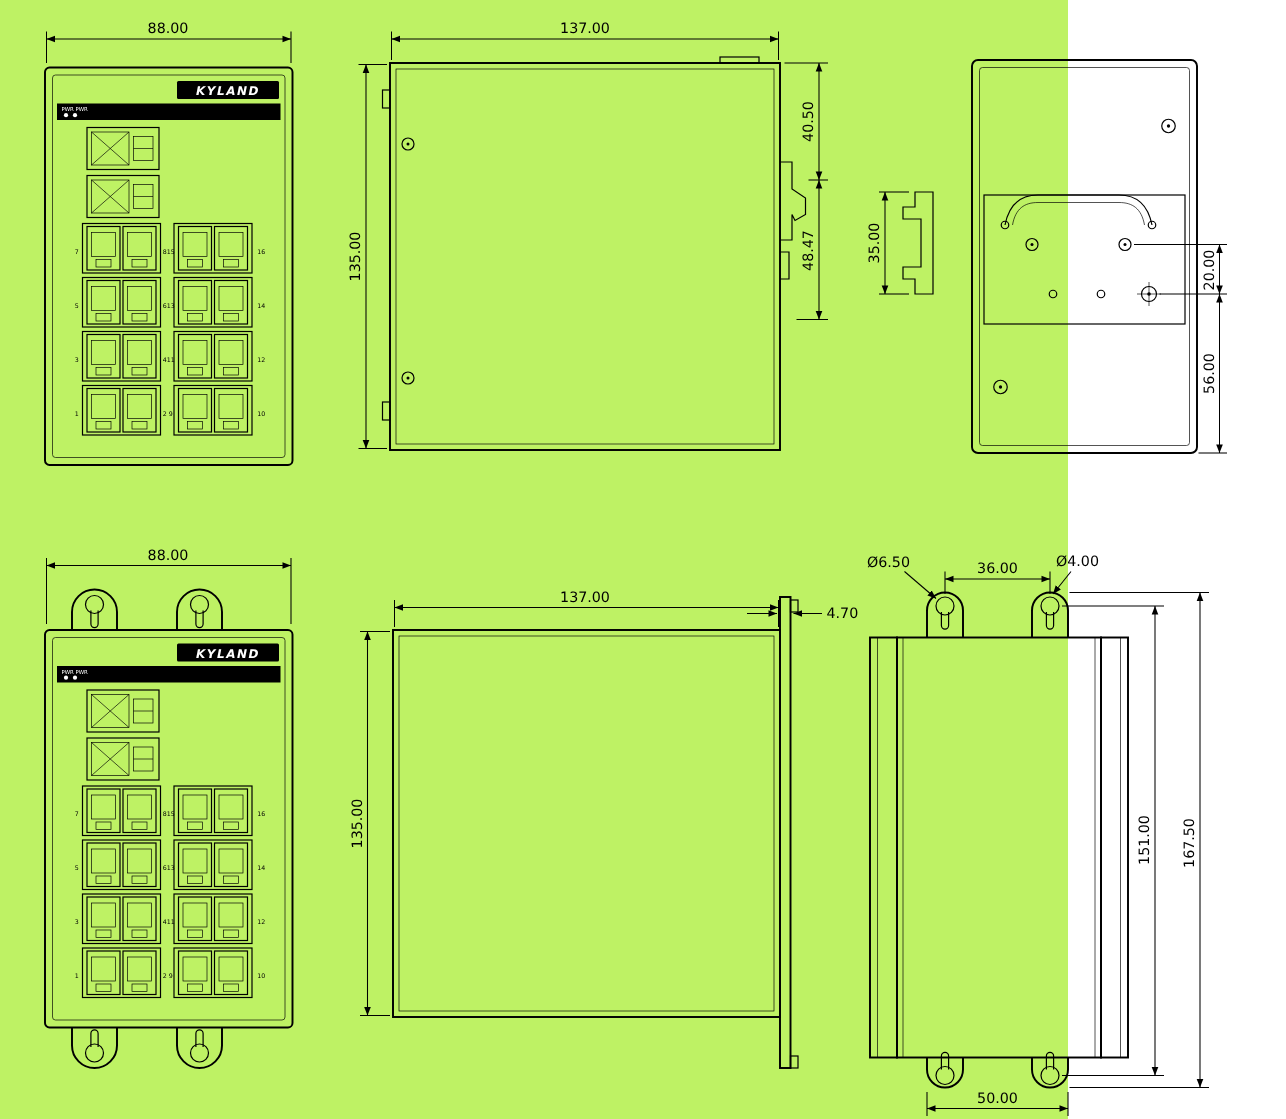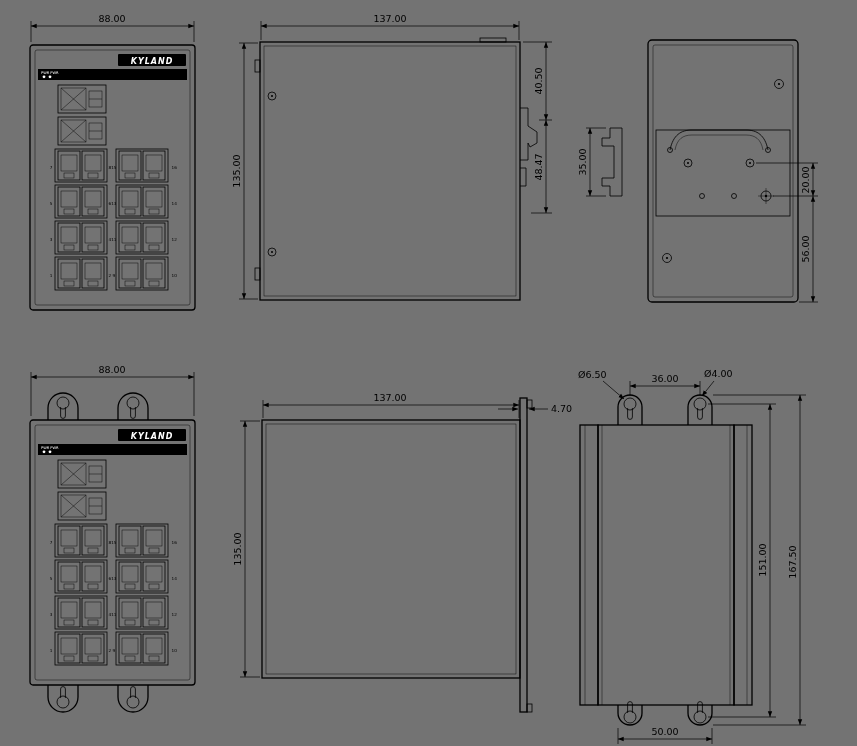--- a/index.html
+++ b/index.html
@@ -1,16 +1,16 @@
 <!DOCTYPE html>
 <html><head>
 <meta charset="utf-8">
 <style>
   html,body{margin:0;padding:0;background:#fff}
-  .page{width:857px;height:746px;background:#737373;position:relative}
+  .page{width:712px;height:746px;background:#bef264;position:relative}
   svg{display:block}
   .o{fill:none;stroke:#000;stroke-width:1.3}
   .m{fill:none;stroke:#000;stroke-width:0.8}
   .t{fill:none;stroke:#000;stroke-width:0.45}
   .d{fill:none;stroke:#000;stroke-width:0.7}
   .dt{font-family:"DejaVu Sans",sans-serif;font-size:9.5px;fill:#000}
   .pl{font-family:"DejaVu Sans",sans-serif;font-size:4.2px;fill:#000}
   .logo{font-family:"DejaVu Sans",sans-serif;font-size:8px;font-weight:bold;font-style:italic;fill:#fff;letter-spacing:1px}
   .tiny{font-family:"DejaVu Sans",sans-serif;font-size:3.6px;fill:#fff}
 </style>

